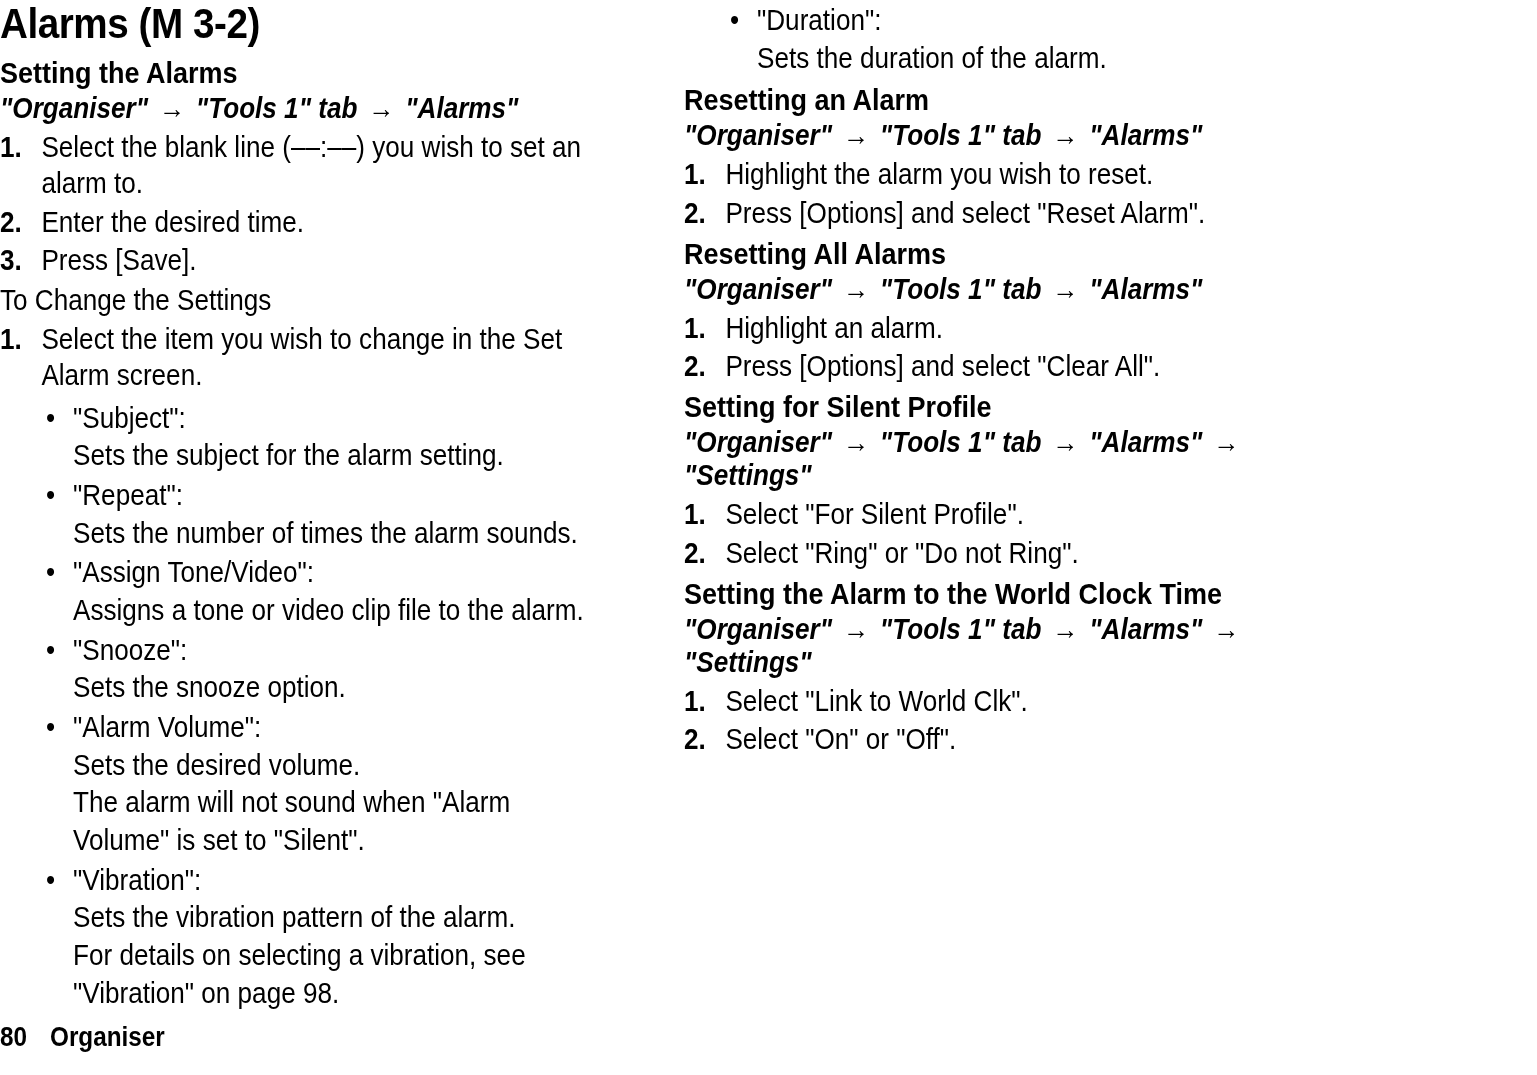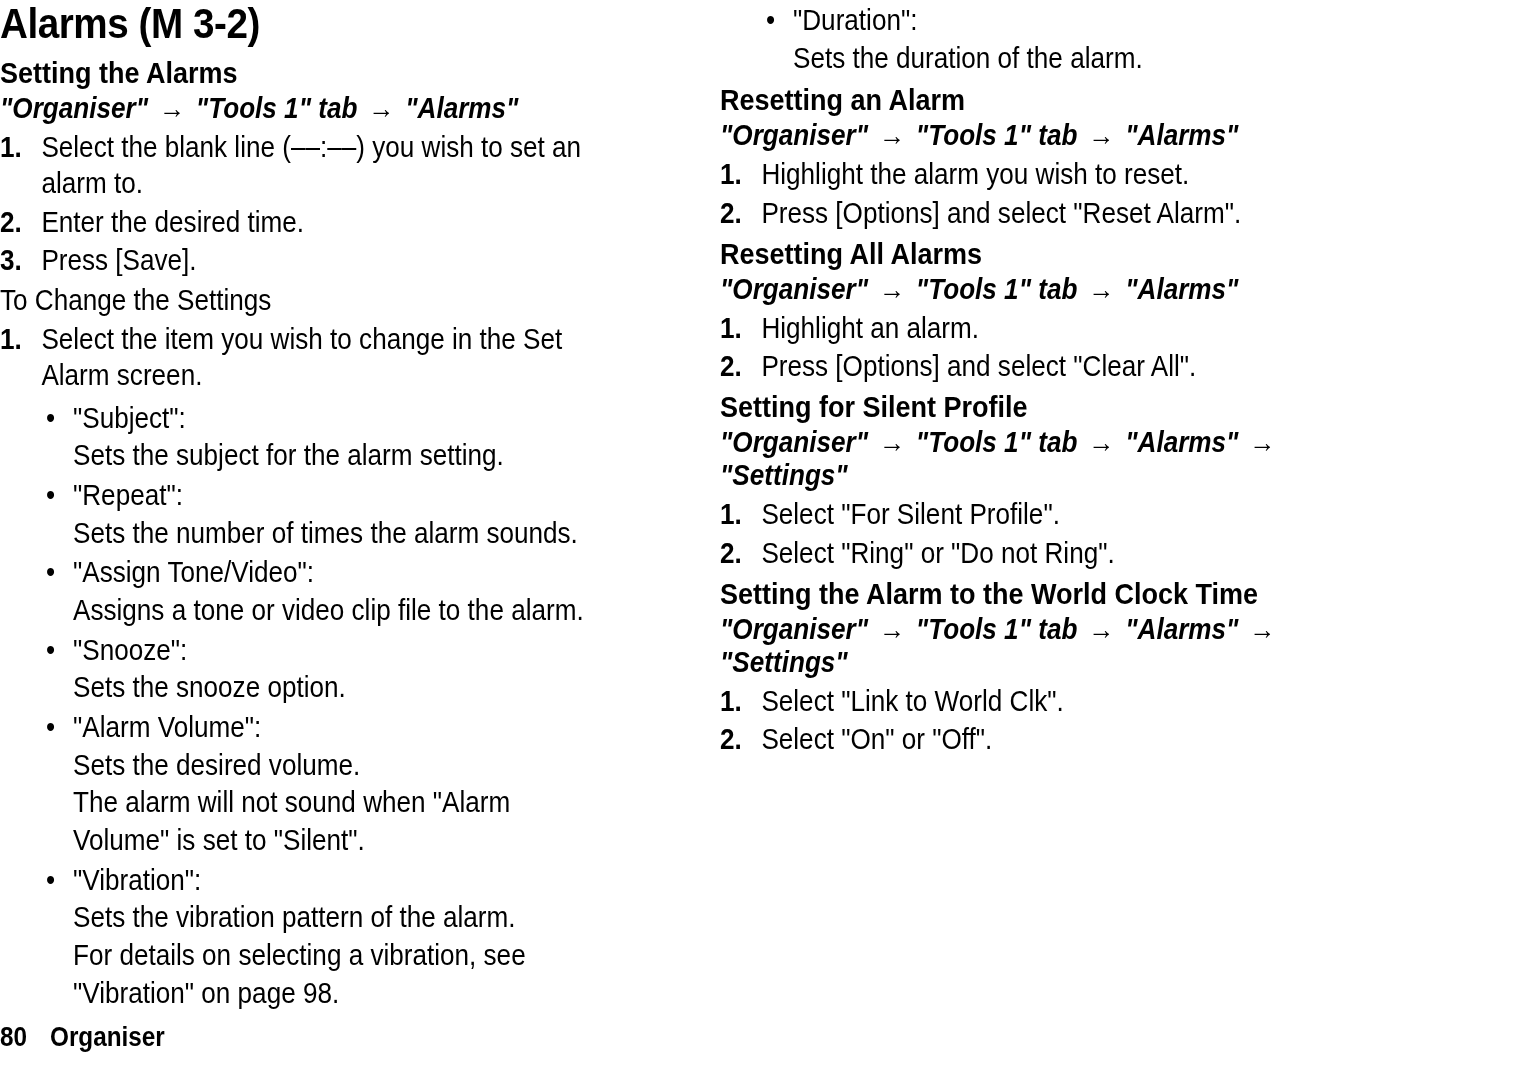--- a/index.html
+++ b/index.html
@@ -16,21 +16,21 @@
   .page {
     box-sizing: border-box;
     width: 1537px;
     height: 1075px;
     padding: 0 30px 0 0;
     position: relative;
   }
   .columns {
     display: flex;
     flex-direction: row;
-    gap: 60px;
+    gap: 24px;
   }
   .col {
     width: 660px;
   }
   .col.left  { margin-left: 0; }
   .col.right { margin-left: 0; }
 
   h1.title {
     font-size: 42px;
     font-weight: 700;

